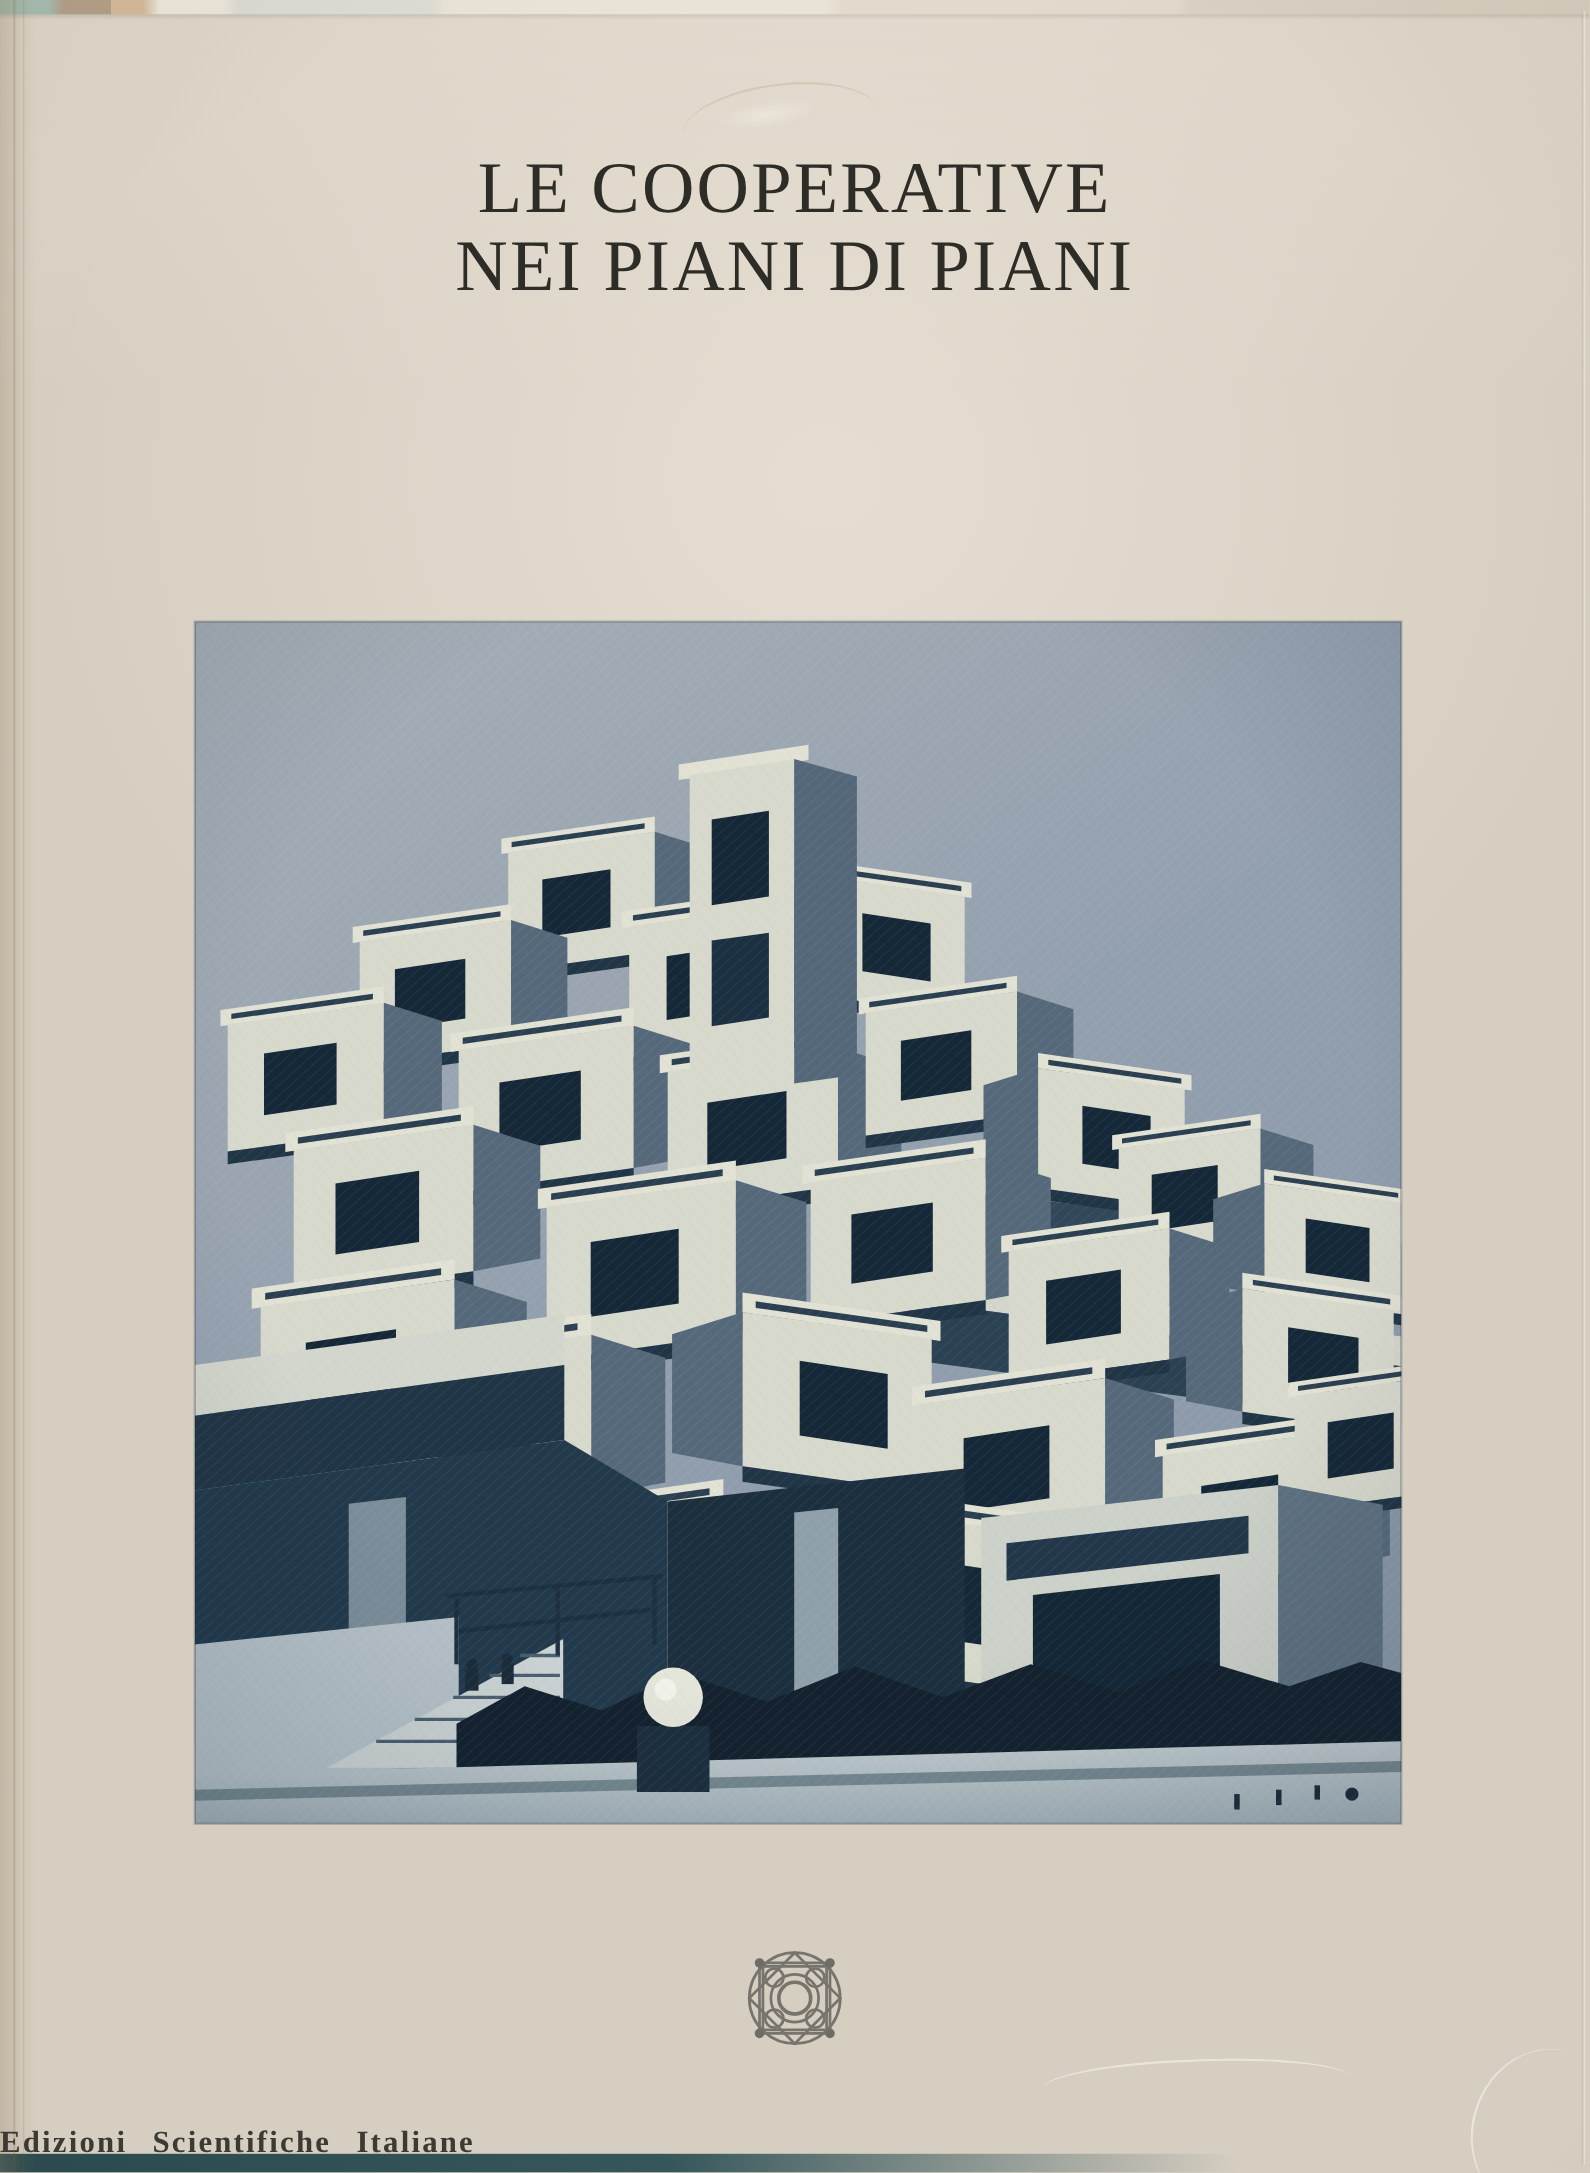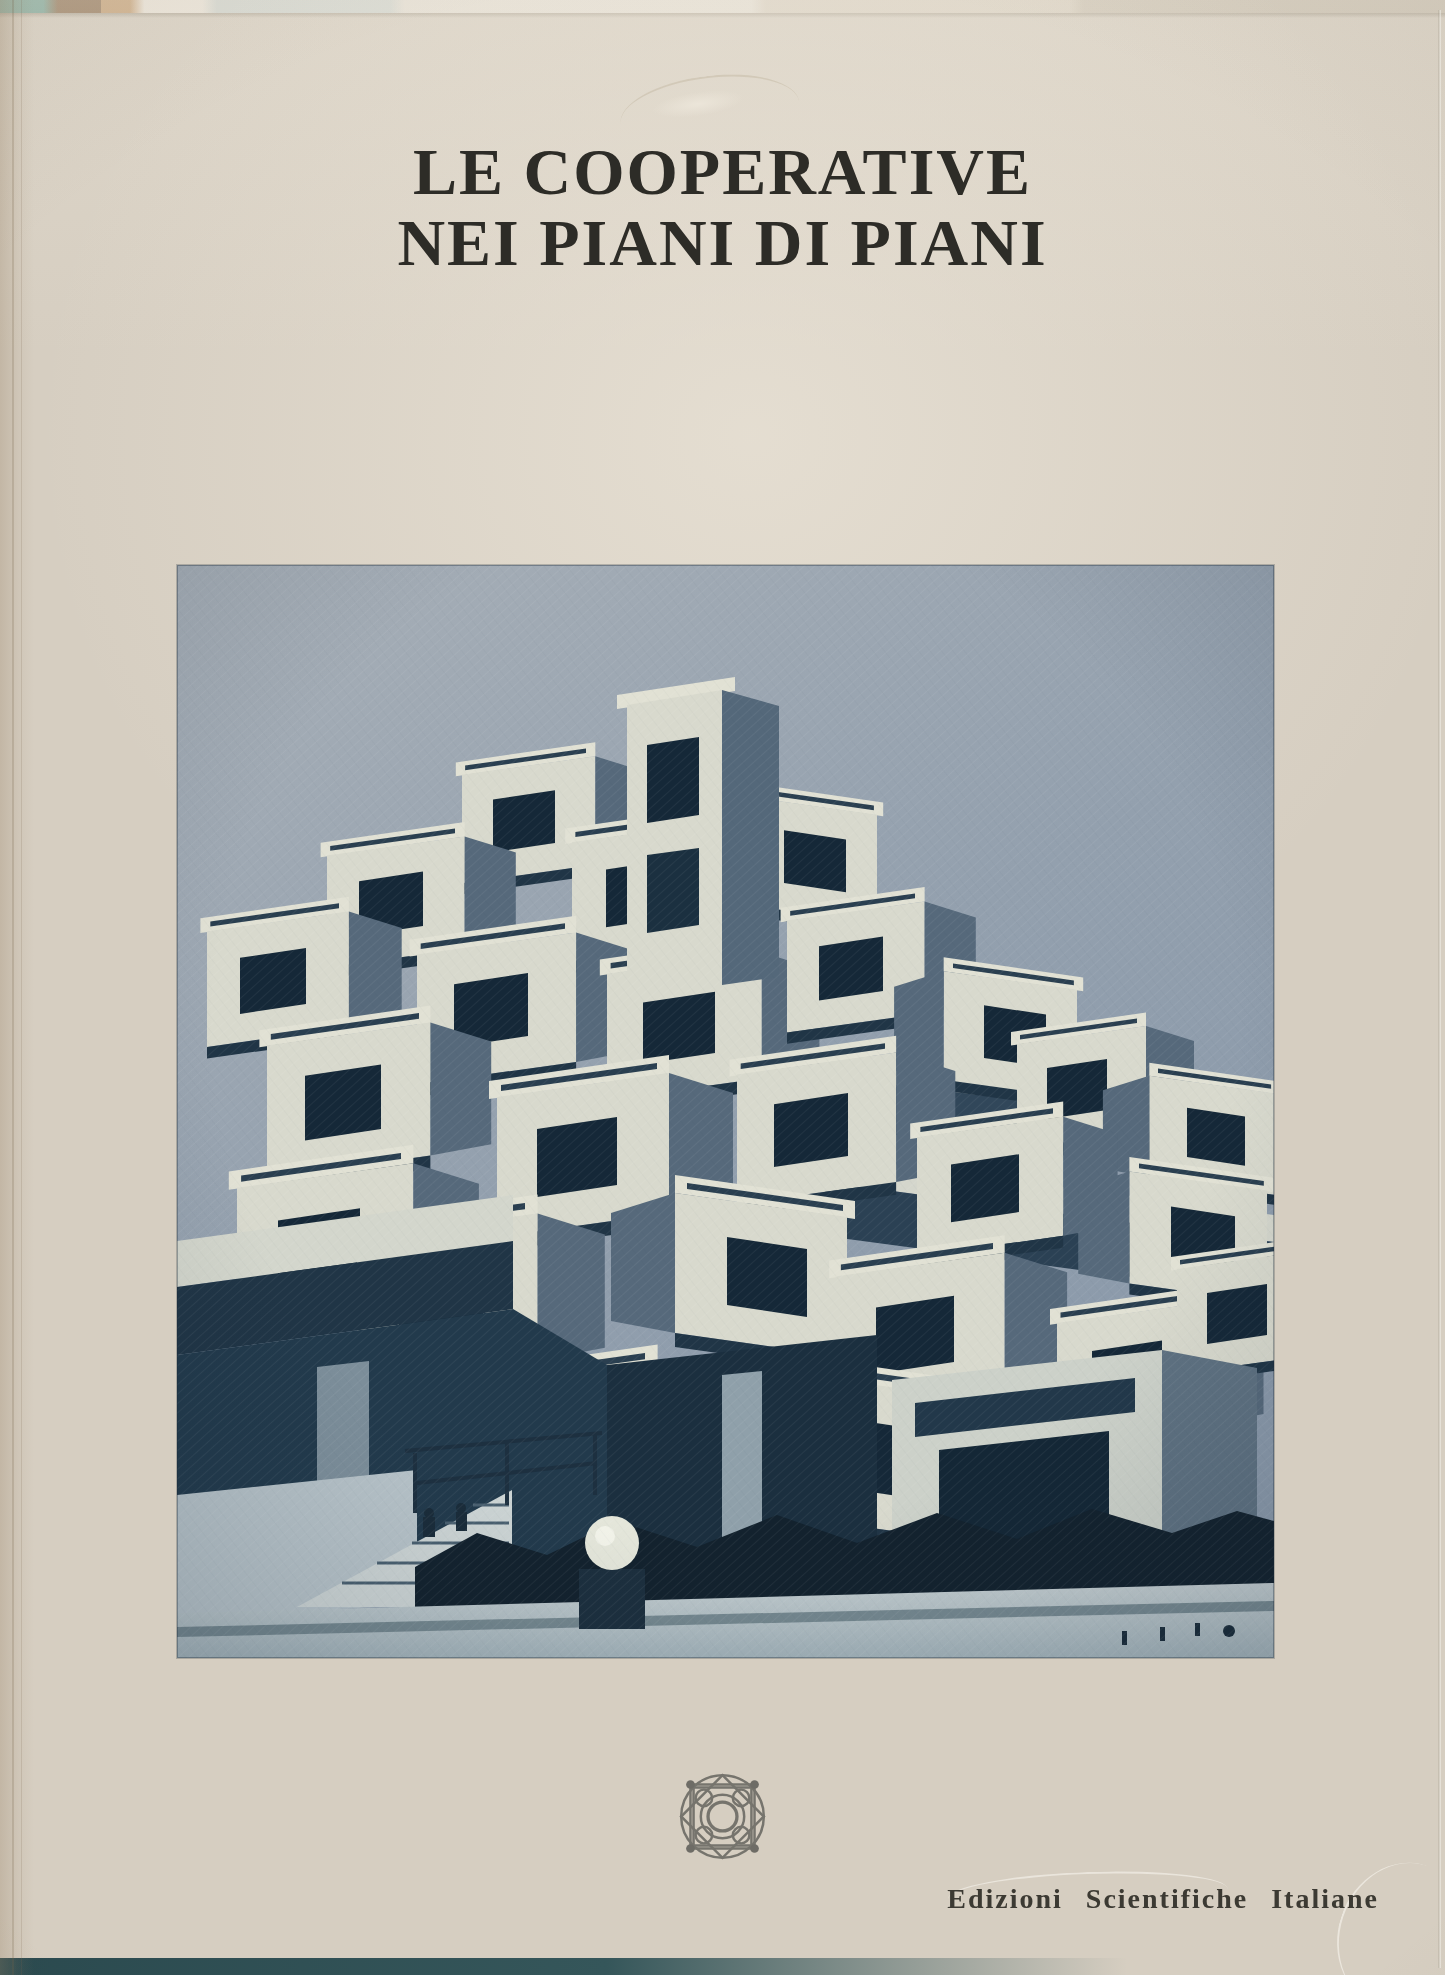--- a/index.html
+++ b/index.html
@@ -62,35 +62,35 @@
   }
   .crease-bottom-right{
     position:absolute;left:1338px;top:1862px;width:130px;height:150px;
     border-left:2px solid rgba(242,238,230,.75);border-radius:50%;
     transform:rotate(18deg);
   }
 
   .title{
     position:absolute;left:0;top:136px;width:1445px;
     text-align:center;color:#2d2c27;
-    font-weight:bold;font-size:66px;line-height:71px;letter-spacing:2px;
+    font-weight:normal;font-size:66px;line-height:71px;letter-spacing:2px;
   }
   .title .tl{white-space:nowrap;}
 
   .photo{
     position:absolute;left:177px;top:565px;width:1097px;height:1093px;
     box-shadow:0 0 0 1px rgba(40,50,60,.25);
   }
 
   .logo{
     position:absolute;left:676px;top:1770px;width:93px;height:93px;
   }
 
   .publisher{
-    position:absolute;left:0;top:1883px;width:1379px;text-align:right;
+    position:absolute;left:0;top:1932px;width:1379px;text-align:left;
     font-weight:bold;font-size:28px;letter-spacing:2px;word-spacing:14px;
     color:#3c3a33;
   }
 </style>
 </head>
 <body>
 
 <div class="surface-top"></div>
 <div class="surface-top-shadow"></div>
 <div class="surface-bottom"></div>

